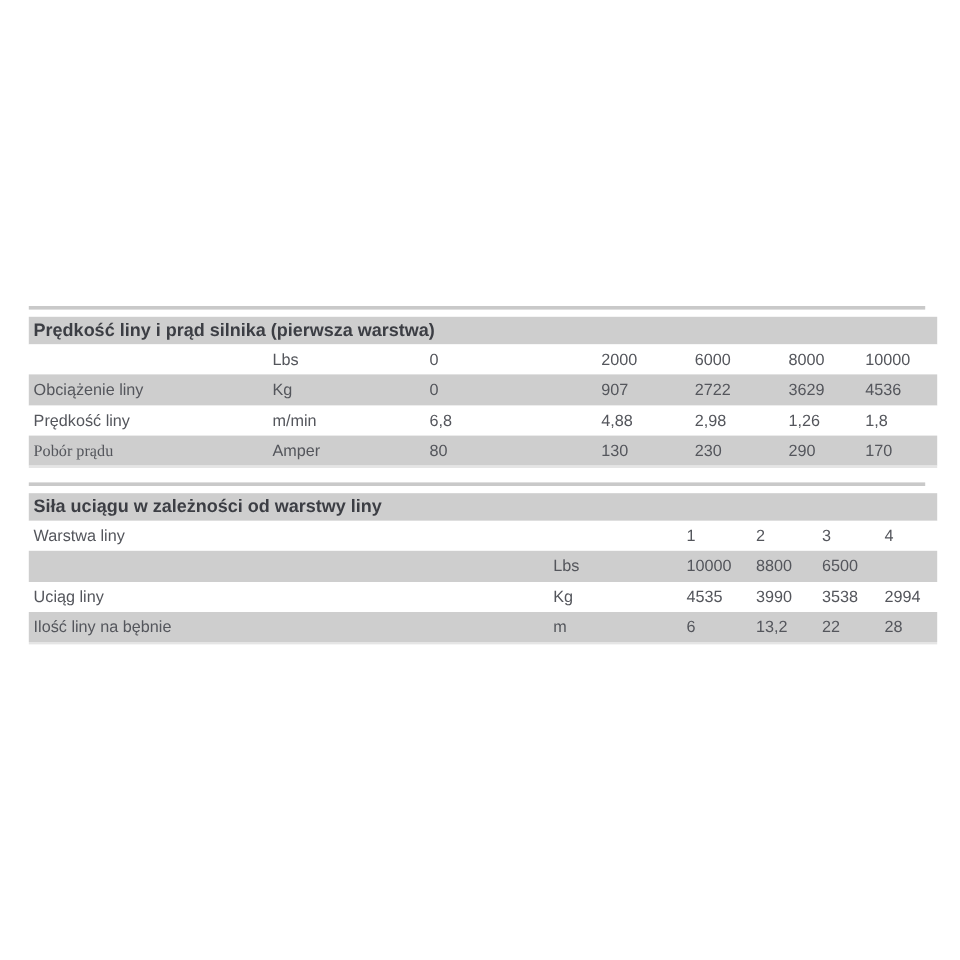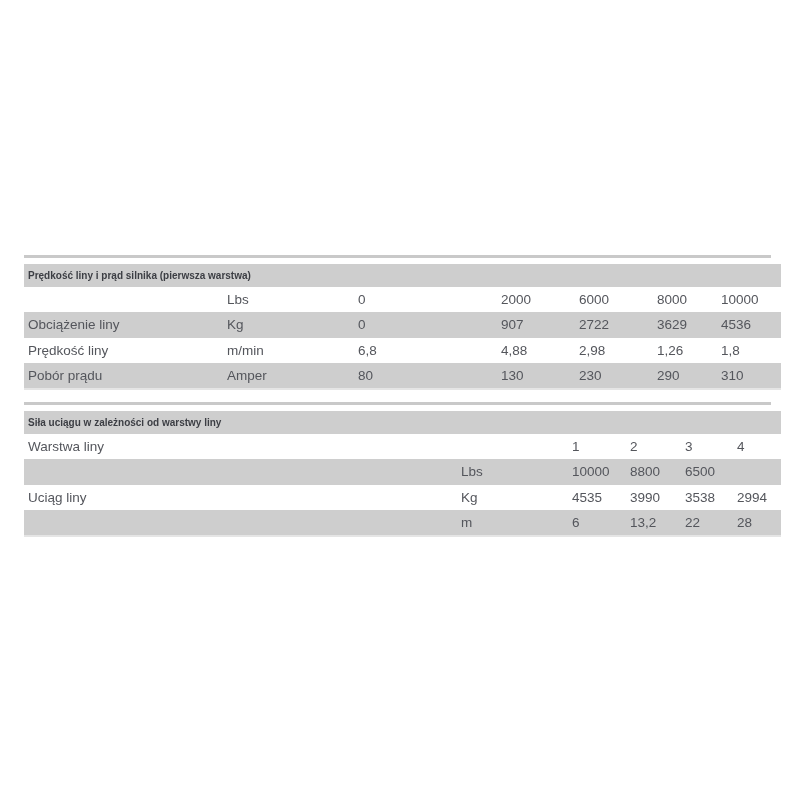--- a/index.html
+++ b/index.html
@@ -5,21 +5,21 @@
   html,body{margin:0;padding:0;}
   body{
     width:800px;height:800px;background:#ffffff;
     font-family:"Liberation Sans","DejaVu Sans",sans-serif;
     -webkit-font-smoothing:antialiased;
   }
   .canvas{position:relative;width:800px;height:800px;background:#ffffff;overflow:hidden;}
   .tline{position:absolute;left:24px;width:747px;height:3px;background:#c9c9c9;}
   .thead{
     position:absolute;left:24px;width:757px;height:23px;line-height:23px;
-    background:#cecece;color:#3c3e44;font-weight:700;font-size:10px;
+    background:#cecece;color:#3c3e44;font-weight:700;font-size:15px;
     padding-left:4px;box-sizing:border-box;white-space:nowrap;
   }
   .trow{position:absolute;left:24px;width:757px;background:#ffffff;}
   .trow.shade{background:#cecece;text-align:right;}
   .tcell{position:absolute;top:0;font-size:13.5px;color:#54565c;white-space:nowrap;}
   .bedge{position:absolute;left:24px;width:757px;height:2px;background:#e5e5e5;}
 </style>
 </head>
 <body>
 
@@ -48,27 +48,27 @@
       <div class="trow" style="top: 338px; height: 25px; line-height: 25px;">
         <div class="tcell" style="left: 4px; line-height: 25px;">Prędkość liny</div>
         <div class="tcell" style="left: 203px; line-height: 25px;">m/min</div>
         <div class="tcell" style="left: 334px; line-height: 25px;">6,8</div>
         <div class="tcell" style="left: 477px; line-height: 25px;">4,88</div>
         <div class="tcell" style="left: 555px; line-height: 25px;">2,98</div>
         <div class="tcell" style="left: 633px; line-height: 25px;">1,26</div>
         <div class="tcell" style="left: 697px; line-height: 25px;">1,8</div>
       </div>
       <div class="trow shade" style="top: 363px; height: 25px; line-height: 25px;">
-        <div class="tcell" style="left: 4px; line-height: 25px;">Pobór prądu</div>
+        <div class="tcell" style="left: 4px; line-height: 25px; font-family: Liberation Serif, serif;">Pobór prądu</div>
         <div class="tcell" style="left: 203px; line-height: 25px;">Amper</div>
         <div class="tcell" style="left: 334px; line-height: 25px;">80</div>
         <div class="tcell" style="left: 477px; line-height: 25px;">130</div>
         <div class="tcell" style="left: 555px; line-height: 25px;">230</div>
         <div class="tcell" style="left: 633px; line-height: 25px;">290</div>
-        <div class="tcell" style="left: 697px; line-height: 25px;">310</div>
+        <div class="tcell" style="left: 697px; line-height: 25px;">170</div>
       </div>
       <div class="bedge" style="top: 388px;"></div>
     </section>
   <section id="table-1">
       <div class="tline" style="top: 402px;"></div>
       <div class="thead" style="top: 411px;">Siła uciągu w zależności od warstwy liny</div>
       <div class="trow" style="top: 434px; height: 25px; line-height: 25px;">
         <div class="tcell" style="left: 4px; line-height: 25px;">Warstwa liny</div>
         <div class="tcell" style="left: 437px; line-height: 25px;"></div>
         <div class="tcell" style="left: 548px; line-height: 25px;">1</div>
@@ -86,20 +86,21 @@
       </div>
       <div class="trow" style="top: 485px; height: 25px; line-height: 25px;">
         <div class="tcell" style="left: 4px; line-height: 25px;">Uciąg liny</div>
         <div class="tcell" style="left: 437px; line-height: 25px;">Kg</div>
         <div class="tcell" style="left: 548px; line-height: 25px;">4535</div>
         <div class="tcell" style="left: 606px; line-height: 25px;">3990</div>
         <div class="tcell" style="left: 661px; line-height: 25px;">3538</div>
         <div class="tcell" style="left: 713px; line-height: 25px;">2994</div>
       </div>
       <div class="trow shade" style="top: 510px; height: 25px; line-height: 25px;">
+        <div class="tcell" style="left: 4px; line-height: 25px;">Ilość liny na bębnie</div>
         <div class="tcell" style="left: 437px; line-height: 25px;">m</div>
         <div class="tcell" style="left: 548px; line-height: 25px;">6</div>
         <div class="tcell" style="left: 606px; line-height: 25px;">13,2</div>
         <div class="tcell" style="left: 661px; line-height: 25px;">22</div>
         <div class="tcell" style="left: 713px; line-height: 25px;">28</div>
       </div>
       <div class="bedge" style="top: 535px;"></div>
     </section>
 </div>
 

